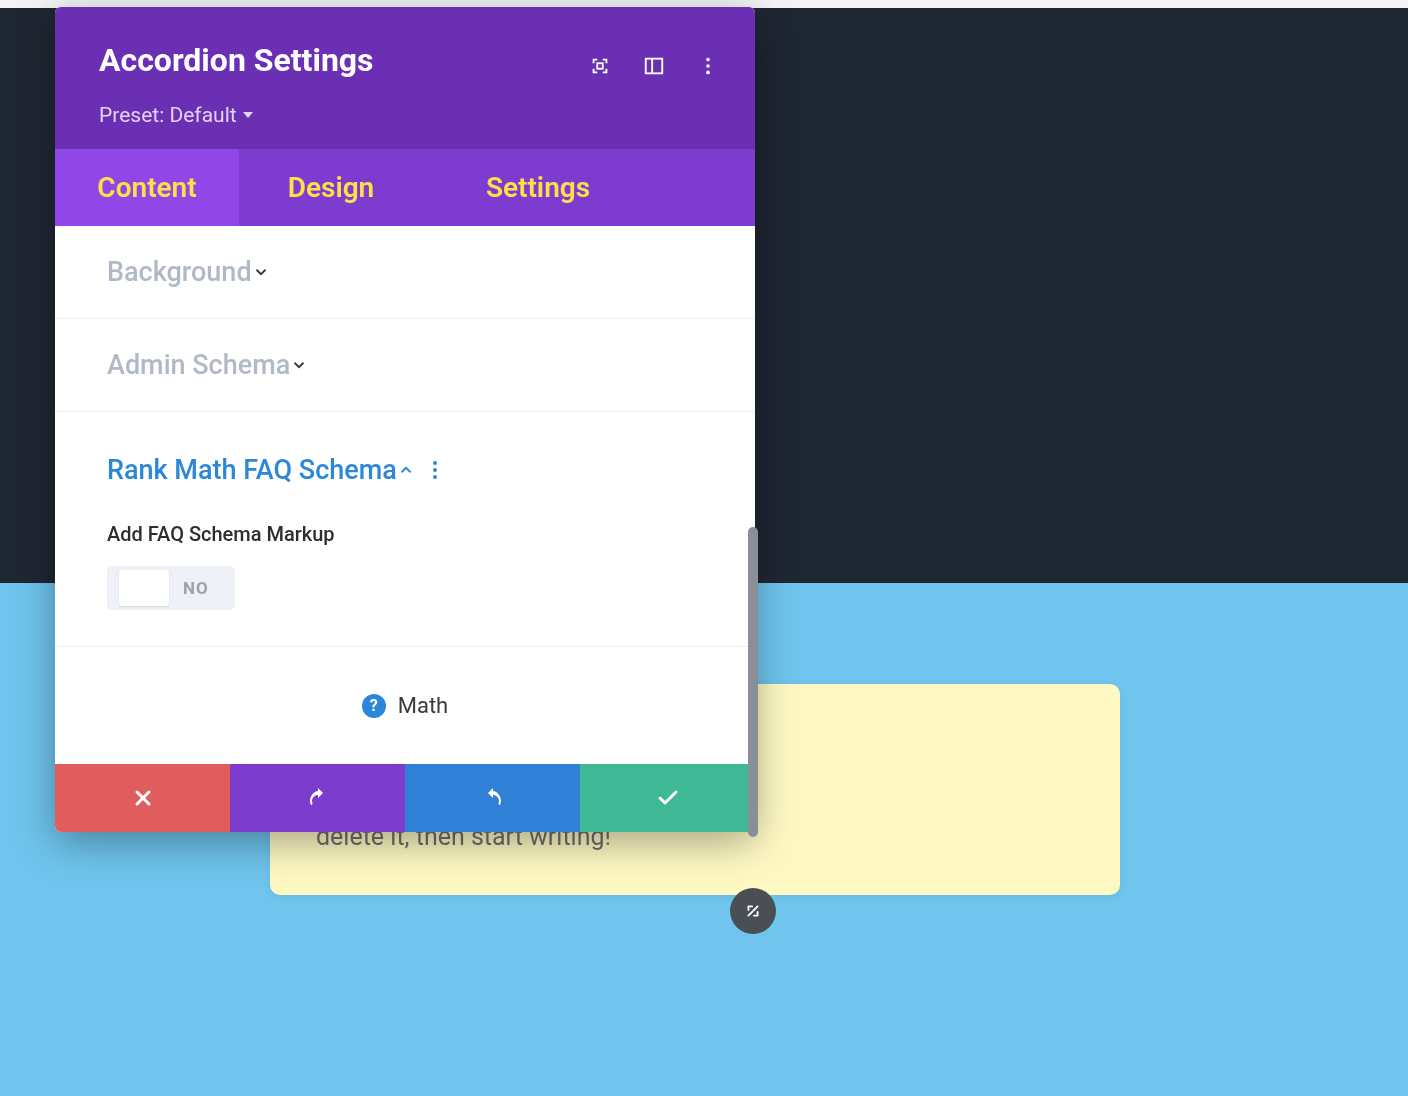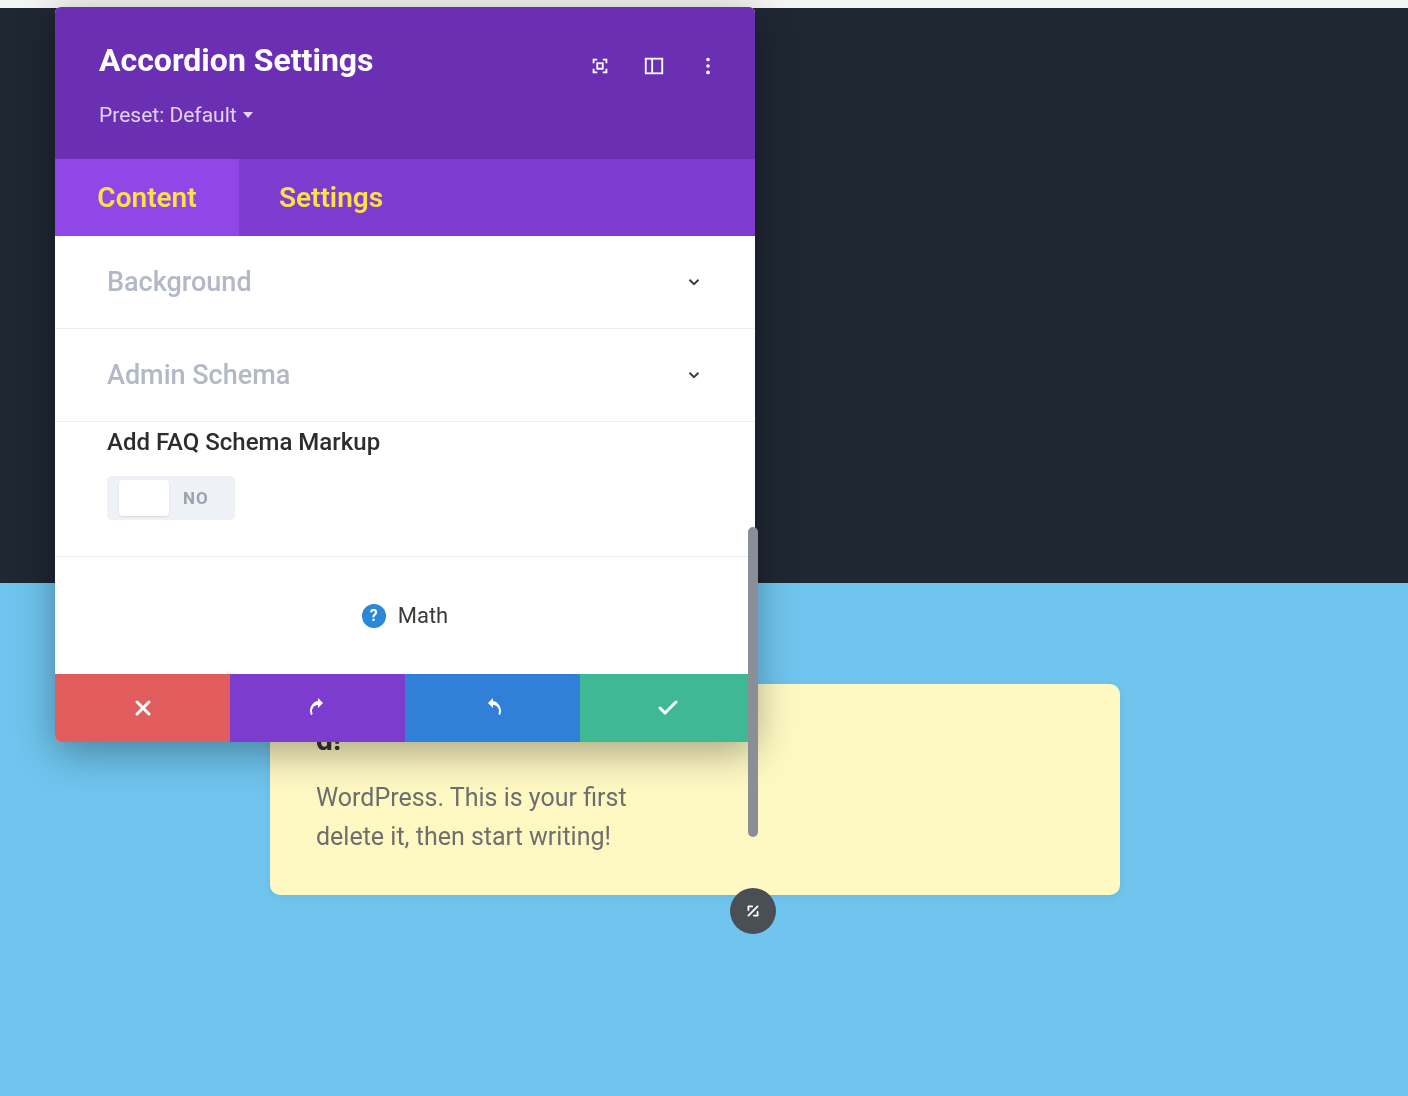--- a/index.html
+++ b/index.html
@@ -51,21 +51,21 @@
     left: 55px;
     width: 700px;
     background: #fff;
     box-shadow: 0 10px 40px rgba(0,0,0,.35);
     border-radius: 6px;
     overflow: visible;
   }
   .modal-header {
     background: #6b2fb3;
     color: #fff;
-    padding: 34px 44px 32px;
+    padding: 34px 44px 22px;
     border-radius: 6px 6px 0 0;
     position: relative;
   }
   .modal-title { font-size: 32px; font-weight: 700; }
   .modal-preset {
     margin-top: 24px;
     font-size: 21px;
     color: #e2d3f2;
     cursor: pointer;
     display: inline-flex;
@@ -103,36 +103,35 @@
 
   .sections {
     background: #fff;
     max-height: 470px;
   }
   .section-row {
     border-bottom: 1px solid #eceef1;
     padding: 30px 52px;
     display: flex;
     align-items: center;
-    justify-content: space-between;
     cursor: pointer;
   }
   .section-label { font-size: 27px; color: #b1b9c6; font-weight: 500; }
   .section-row.open .section-label { color: #2b87da; }
   .chev { width: 18px; height: 18px; }
   .chev svg { width: 100%; height: 100%; stroke: #353a44; stroke-width: 2.5; fill: none; }
   .section-row.open .chev svg { stroke: #2b87da; }
   .row-icons { display:flex; align-items:center; gap: 18px; }
   .dots-v { display:flex; flex-direction:column; gap:3px; }
   .dots-v span { width:4px; height:4px; border-radius:50%; background:#2b87da; }
 
   .section-body {
     padding: 0 52px 36px;
   }
-  .field-label { font-size: 24px; color: #2d2d2d; font-weight: 500; margin-top: 6px; margin-bottom: 20px;}
+  .field-label { font-size: 20px; color: #2d2d2d; font-weight: 500; margin-top: 6px; margin-bottom: 20px;}
   .toggle {
     display: inline-flex;
     align-items: center;
     background: #eef1f5;
     border-radius: 5px;
     height: 44px;
     padding: 12px;
     cursor: pointer;
   }
   .toggle-knob { width: 50px; height: 36px; background: #fff; border-radius: 4px; box-shadow: 0 1px 2px rgba(0,0,0,.1);}
@@ -204,39 +203,53 @@
             <circle cx="12" cy="5" r="2"></circle>
             <circle cx="12" cy="12" r="2"></circle>
             <circle cx="12" cy="19" r="2"></circle>
           </svg>
       </span>
     </div>
   </div>
 
   <div class="tabs">
     <div class="tab active">Content</div>
+    <div class="tab">Design</div>
     <div class="tab">Settings</div>
   </div>
 
   <div class="sections">
 
     <div class="section-row">
       <span class="section-label">Background</span>
       <span class="chev"><svg viewBox="0 0 24 24">
             <polyline points="6 9 12 15 18 9"></polyline>
           </svg></span>
     </div>
 
     <div class="section-row">
       <span class="section-label">Admin Schema</span>
       <span class="chev"><svg viewBox="0 0 24 24">
             <polyline points="6 9 12 15 18 9"></polyline>
           </svg></span>
     </div>
 
+    <div class="section-row open" style="border-bottom:none; padding-top:42px;">
+      <span class="section-label">Rank Math FAQ Schema</span>
+      <span class="row-icons">
+        <span class="chev"><svg viewBox="0 0 24 24">
+              <polyline points="6 15 12 9 18 15"></polyline>
+            </svg></span>
+        <span class="dots-v">
+            <span></span>
+            <span></span>
+            <span></span>
+          </span>
+      </span>
+    </div>
 
     <div class="section-body">
       <div class="field-label">Add FAQ Schema Markup</div>
       <div class="toggle">
         <div class="toggle-knob"></div>
         <div class="toggle-text">NO</div>
       </div>
     </div>
 
   </div>

